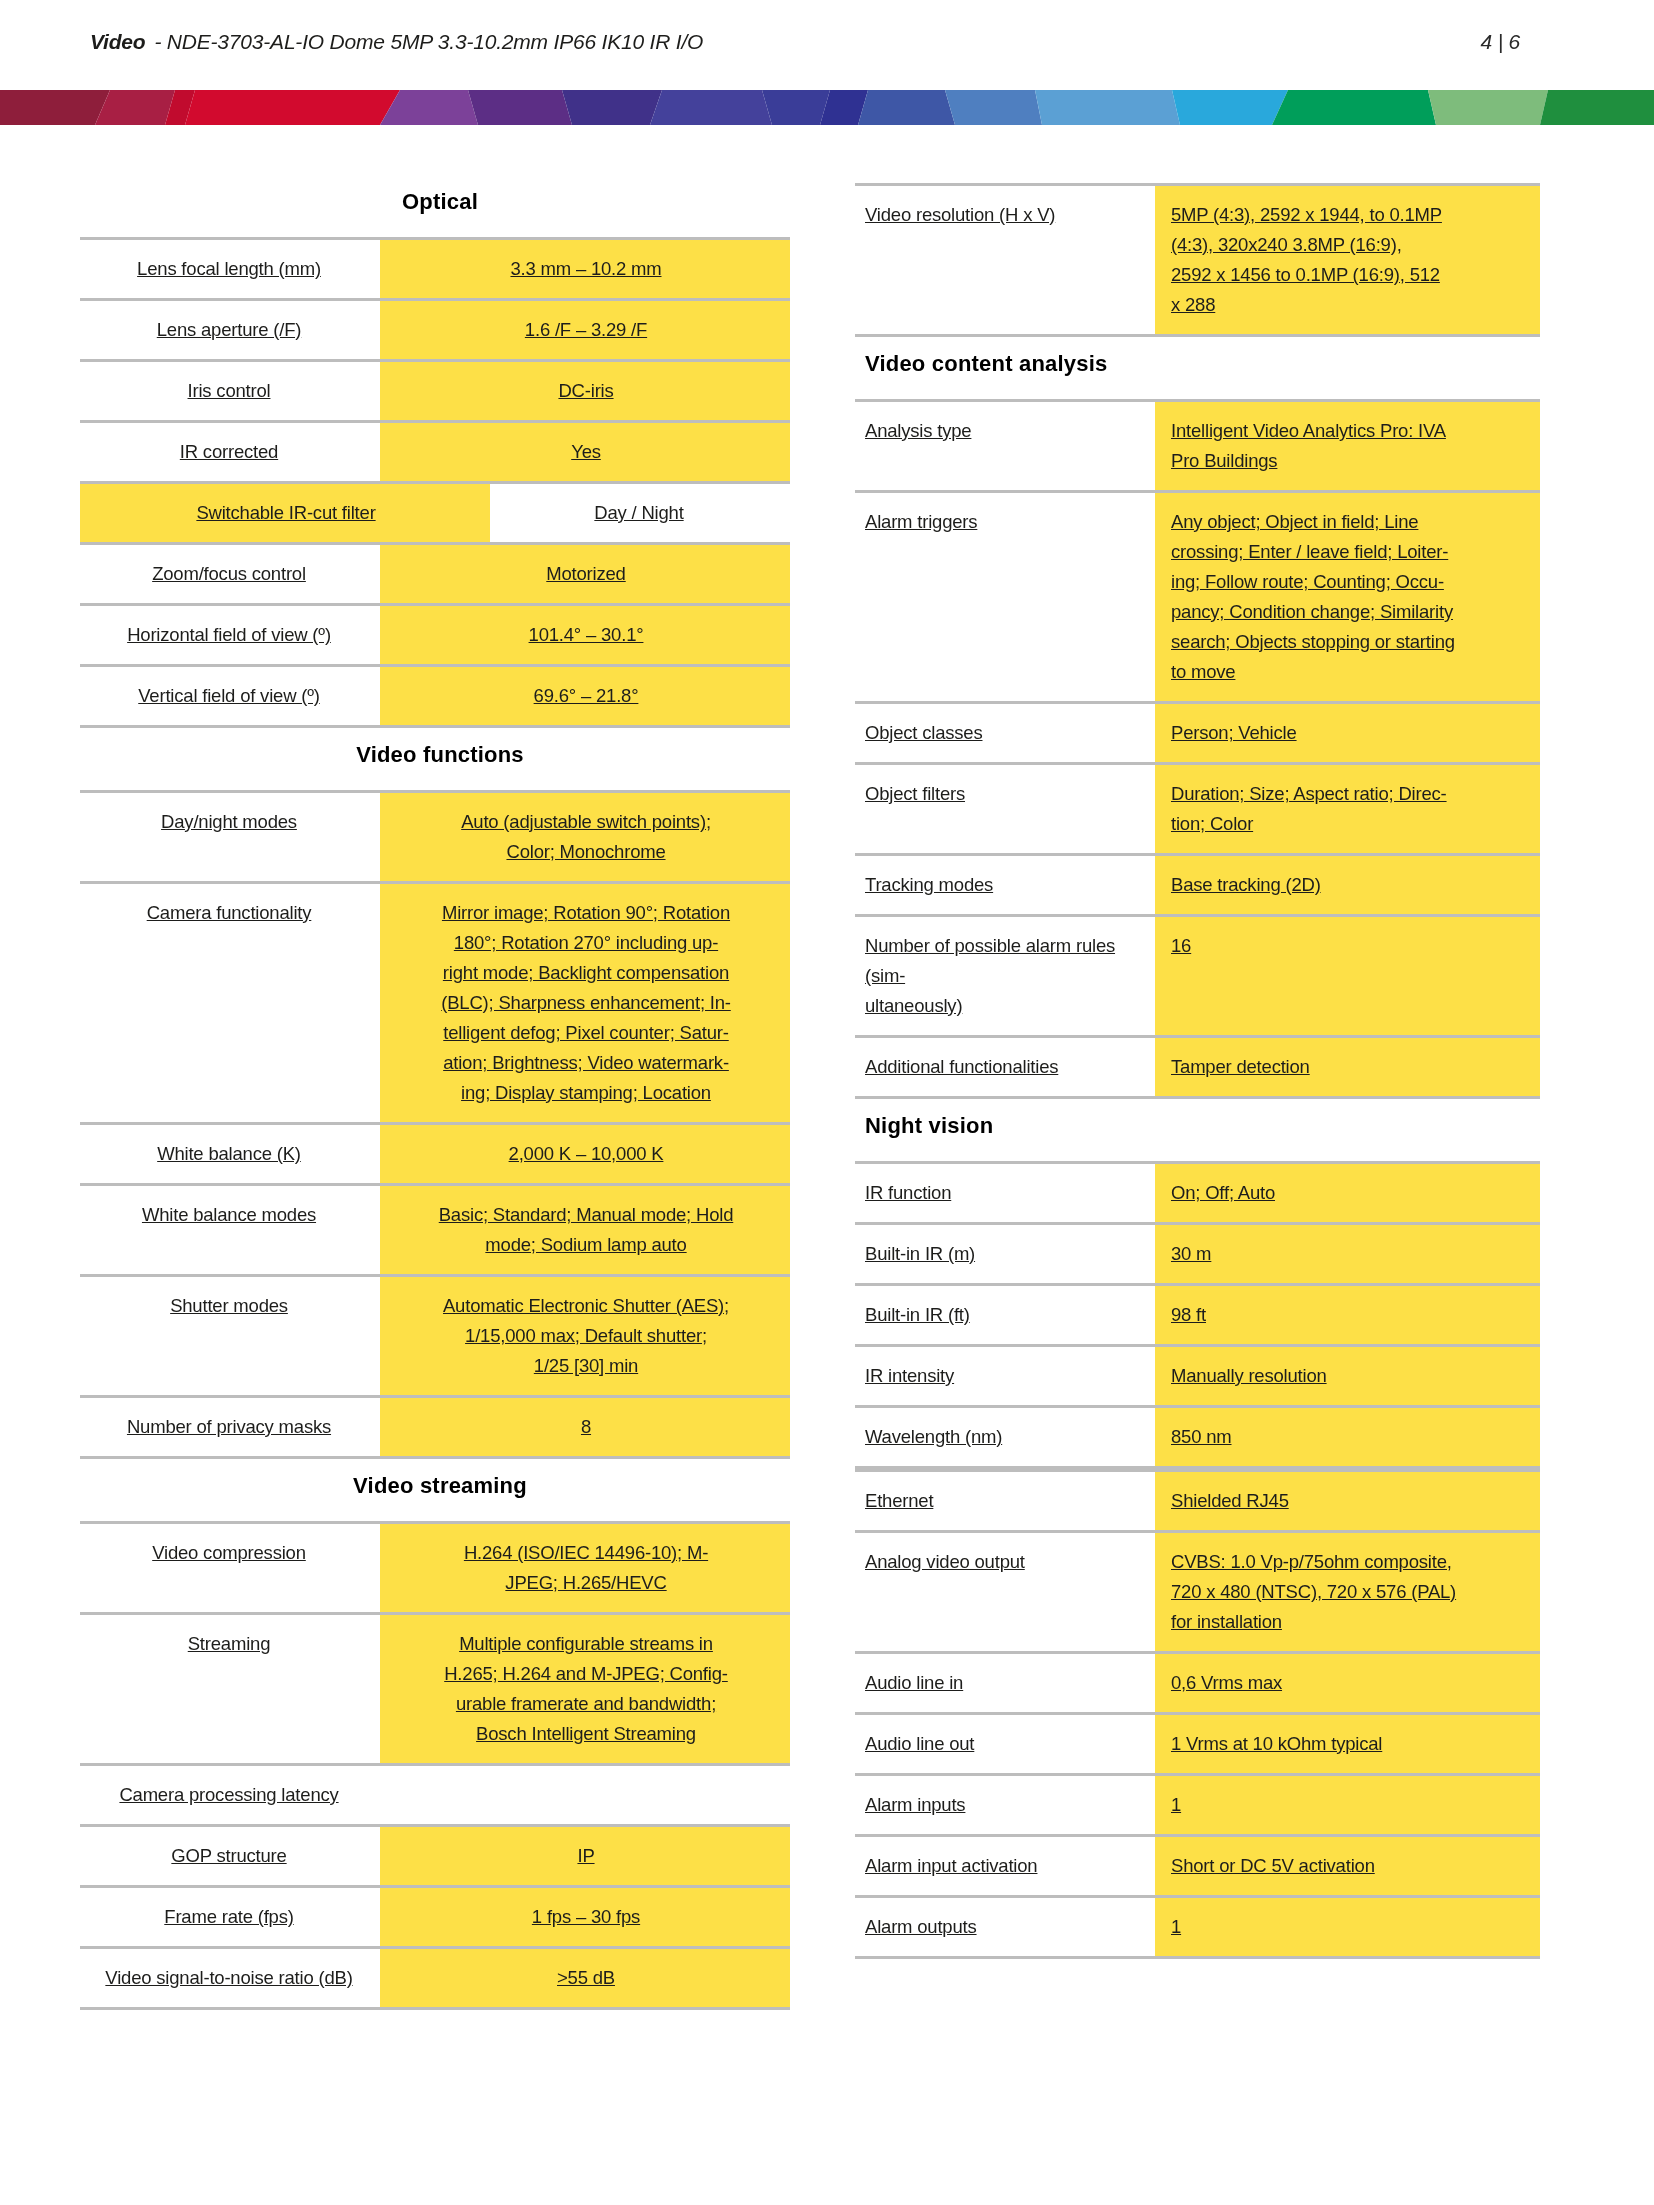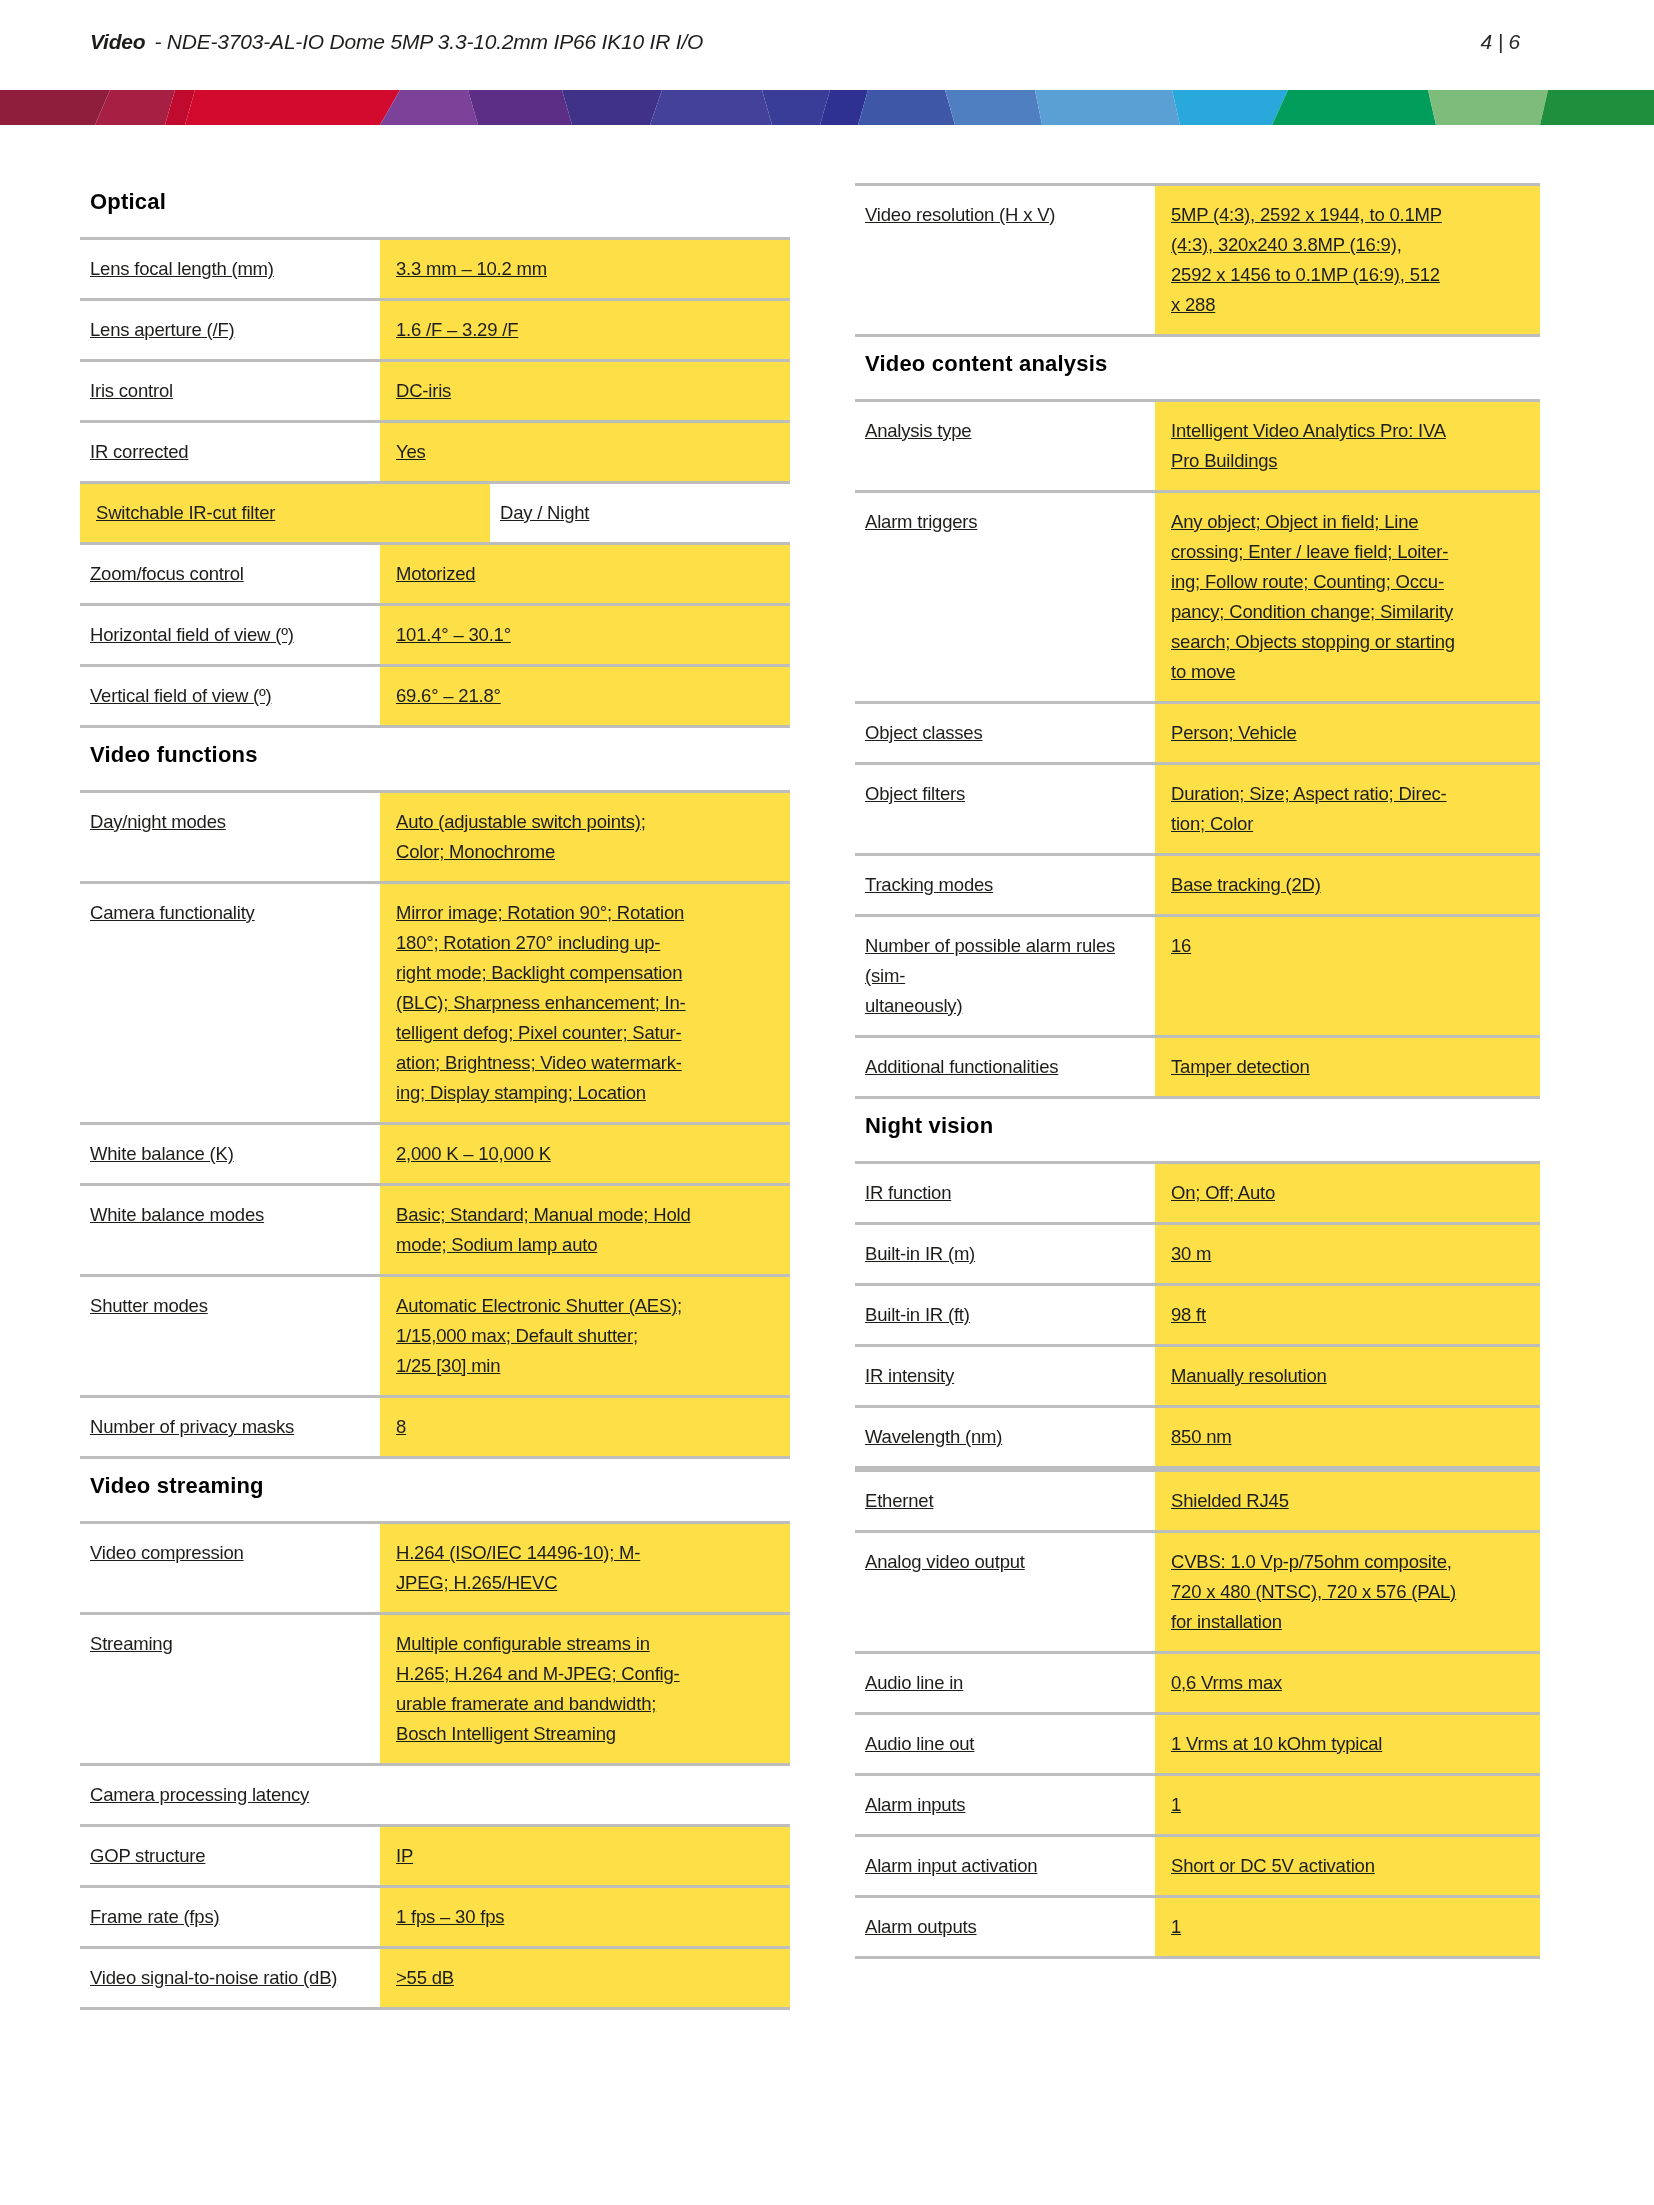--- a/index.html
+++ b/index.html
@@ -13,21 +13,21 @@
     padding:30px 134px 0 90px;font-size:21px;letter-spacing:-0.2px;color:#1d1d1b;font-style:italic;
   }
   .title-bold{font-weight:700;margin-right:9px;}
   .title-rest{font-weight:400;}
   .page-indicator{font-size:21px;color:#2a2a2a;}
   .brand-stripe{display:block;width:1654px;height:35px;margin-top:36px;}
   .main{
     display:flex;align-items:flex-start;gap:65px;
     padding:50px 0 0 80px;box-sizing:border-box;
   }
-  .column-left{width:710px;flex:none;}
+  .column-left{width:710px;flex:none;text-align:center;}
   .column-right{width:685px;flex:none;}
   .section-heading{
     font-size:22px;font-weight:700;margin:0;color:#000;
     padding:14px 0 22px 10px;letter-spacing:0.2px;
   }
   .column-right .spec-section:first-child .spec-table{margin-top:8px;}
   .spec-table{border-bottom:3px solid #bdbdbd;}
   .spec-row{
     display:flex;border-top:3px solid #bdbdbd;
     font-size:18.5px;line-height:30px;letter-spacing:-0.2px;text-decoration:underline;

